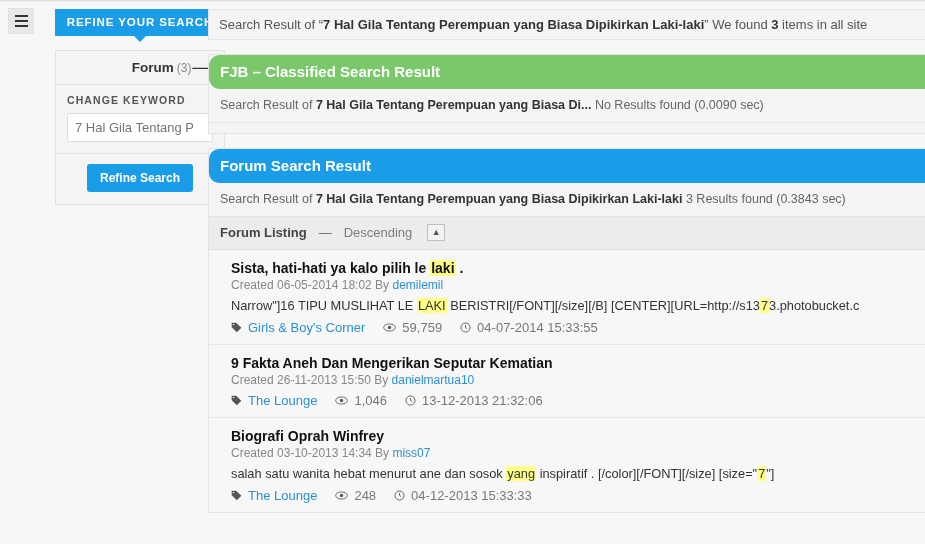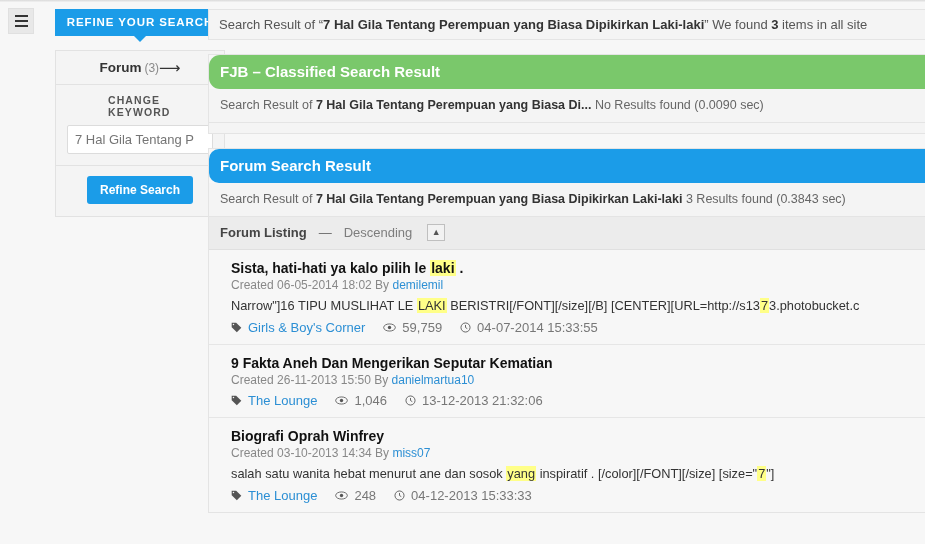--- a/index.html
+++ b/index.html
@@ -76,21 +76,21 @@
     border-top: 6px solid #1b9ce8;
   }
   .side-panel {
     margin-top: 14px;
     background: #f4f4f4;
     border: 1px solid #e2e2e2;
   }
   .side-row {
     display: flex;
     align-items: center;
-    justify-content: center;
+    justify-content: flex-end;
     padding: 9px 11px;
     border-bottom: 1px solid #e2e2e2;
     background: #f4f4f4;
   }
   .side-row .ttl {
     font-size: 13.5px;
     font-weight: bold;
     color: #333;
   }
   .side-row .cnt {
@@ -107,21 +107,20 @@
   .kw-block {
     padding: 9px 11px 11px;
     border-bottom: 1px solid #e2e2e2;
   }
   .kw-label {
     font-size: 10.5px;
     font-weight: bold;
     letter-spacing: 1.1px;
     color: #555;
     margin-bottom: 7px;
-    margin-left: 41px;
   }
   .kw-input {
     width: 100%;
     box-sizing: border-box;
     padding: 6px 7px;
     border: 1px solid #dcdcdc;
     background: #fff;
     font-family: "Liberation Sans", sans-serif;
     font-size: 13px;
     color: #9b9b9b;

